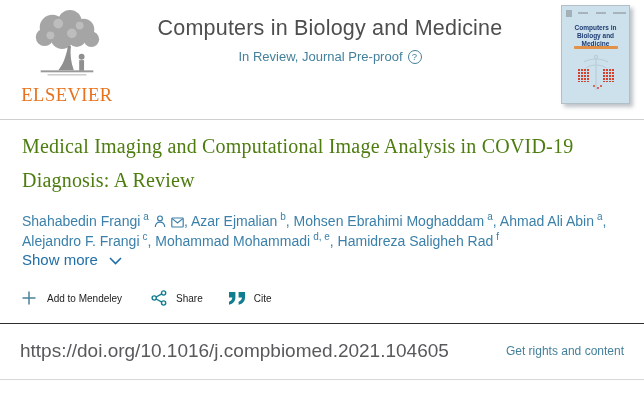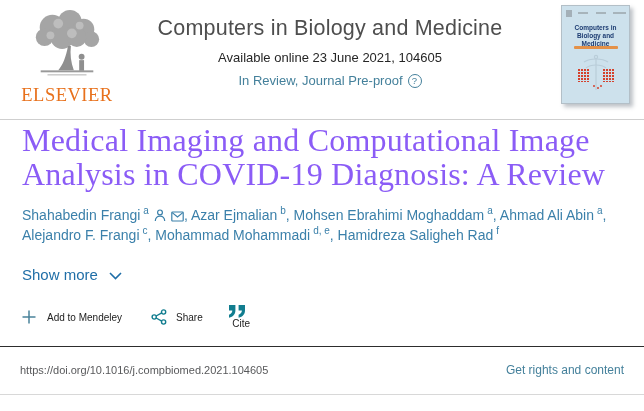--- a/index.html
+++ b/index.html
@@ -41,42 +41,42 @@
          background-image:linear-gradient(#cde1ec 1px, transparent 1px), linear-gradient(90deg,#cde1ec 1px, transparent 1px);
          background-size:3px 3px; }
   .pix.left { left:15px; } .pix.right { right:15px; }
   .dot { position:absolute; width:2px; height:2px; background:#d5412c; border-radius:50%; top:31px; }
   .dot.d1 { left:31px; } .dot.d2 { left:35px; top:33px; } .dot.d3 { left:38px; }
 
   .sep-light { border-top:1px solid #cfcfcf; }
 
   
   main { padding:0 22px; }
-  h1 { font-family:"Liberation Serif", serif; font-weight:400; font-size:32px; line-height:34px;
-       color:#8b5cf6; letter-spacing:.2px; margin-top:3px; max-width:608px; }
+  h1 { font-family:"Liberation Serif", serif; font-weight:400; font-size:20px; line-height:34px;
+       color:#4d7c0f; letter-spacing:.2px; margin-top:9px; max-width:608px; }
   .authors { margin-top:14px; max-width:604px; font-size:14px; line-height:20px; color:#3b80aa; }
   .author { cursor:pointer; }
   .author:not(:last-child)::after { content:", "; }
   .author sup { font-size:10px; line-height:0; margin-left:3px; }
   .a-icons svg { vertical-align:-2px; margin-left:5px; cursor:pointer; }
-  .show-more { display:inline-flex; align-items:center; gap:11px; margin-top:21px;
+  .show-more { display:inline-flex; align-items:center; gap:11px; 
                font-size:15px; color:#1f6ea7; text-decoration:none; cursor:pointer; }
   .show-more svg { margin-top:2px; }
 
   .actions { display:flex; align-items:center; margin-top:21px; font-size:10px; color:#222; }
   .action { display:inline-flex; align-items:center; text-decoration:none; color:#222; cursor:pointer; }
   .action .ic { display:inline-flex; align-items:center; }
   .action-mendeley .ic { margin-right:11px; }
   .action-share { margin-left:29px;text-align:right; } .action-share .ic { margin-right:9px; }
-  .action-cite { margin-left:26px;flex-direction:column; } .action-cite .ic { margin-right:9px; }
+  .action-cite { margin-left:26px; } .action-cite .ic { margin-right:9px; }
 
   
   .sep-dark { border-top:1px solid #2d2d2d; margin-top:17px; }
   .doi-bar { display:flex; justify-content:space-between; align-items:center; padding:0 20px; margin-top:16px; }
-  .doi-link { font-size:11px; color:#58595b; text-decoration:none; cursor:pointer; }
+  .doi-link { font-size:19px; color:#58595b; text-decoration:none; cursor:pointer; }
   .rights-link { font-size:12px; color:#44809b; text-decoration:none; cursor:pointer; }
   .sep-bottom { border-top:1px solid #d8d8d8; margin-top:17px; }
 </style>
 </head>
 <body>
 
 <div class="page">
 
   <header>
     <a class="logo">
@@ -100,21 +100,20 @@
         <circle cx="60" cy="50" r="3" fill="#8f8f8f"></circle>
         <path d="M57.5,53.5 h5 v11 h-5 z" fill="#8f8f8f"></path>
         <rect x="18" y="64" width="54" height="2" fill="#999"></rect>
         <rect x="25" y="68" width="40" height="1.2" fill="#bdbdbd"></rect>
       </svg>
       <div class="logo-text">ELSEVIER</div>
     </a>
 
     <div class="hdr-center">
       <div class="journal-title">Computers in Biology and Medicine</div>
-      <div class="avail">Available online 23 June 2021, 104605</div>
       <div class="inpress-row">
         <a class="inpress">In Review, Journal Pre-proof</a>
         <span class="q-icon"></span>
       </div>
     </div>
 
     <a class="cover">
       <span class="cover-top">
         <span class="c-logo"></span>
         <span class="c-line l1"></span>

